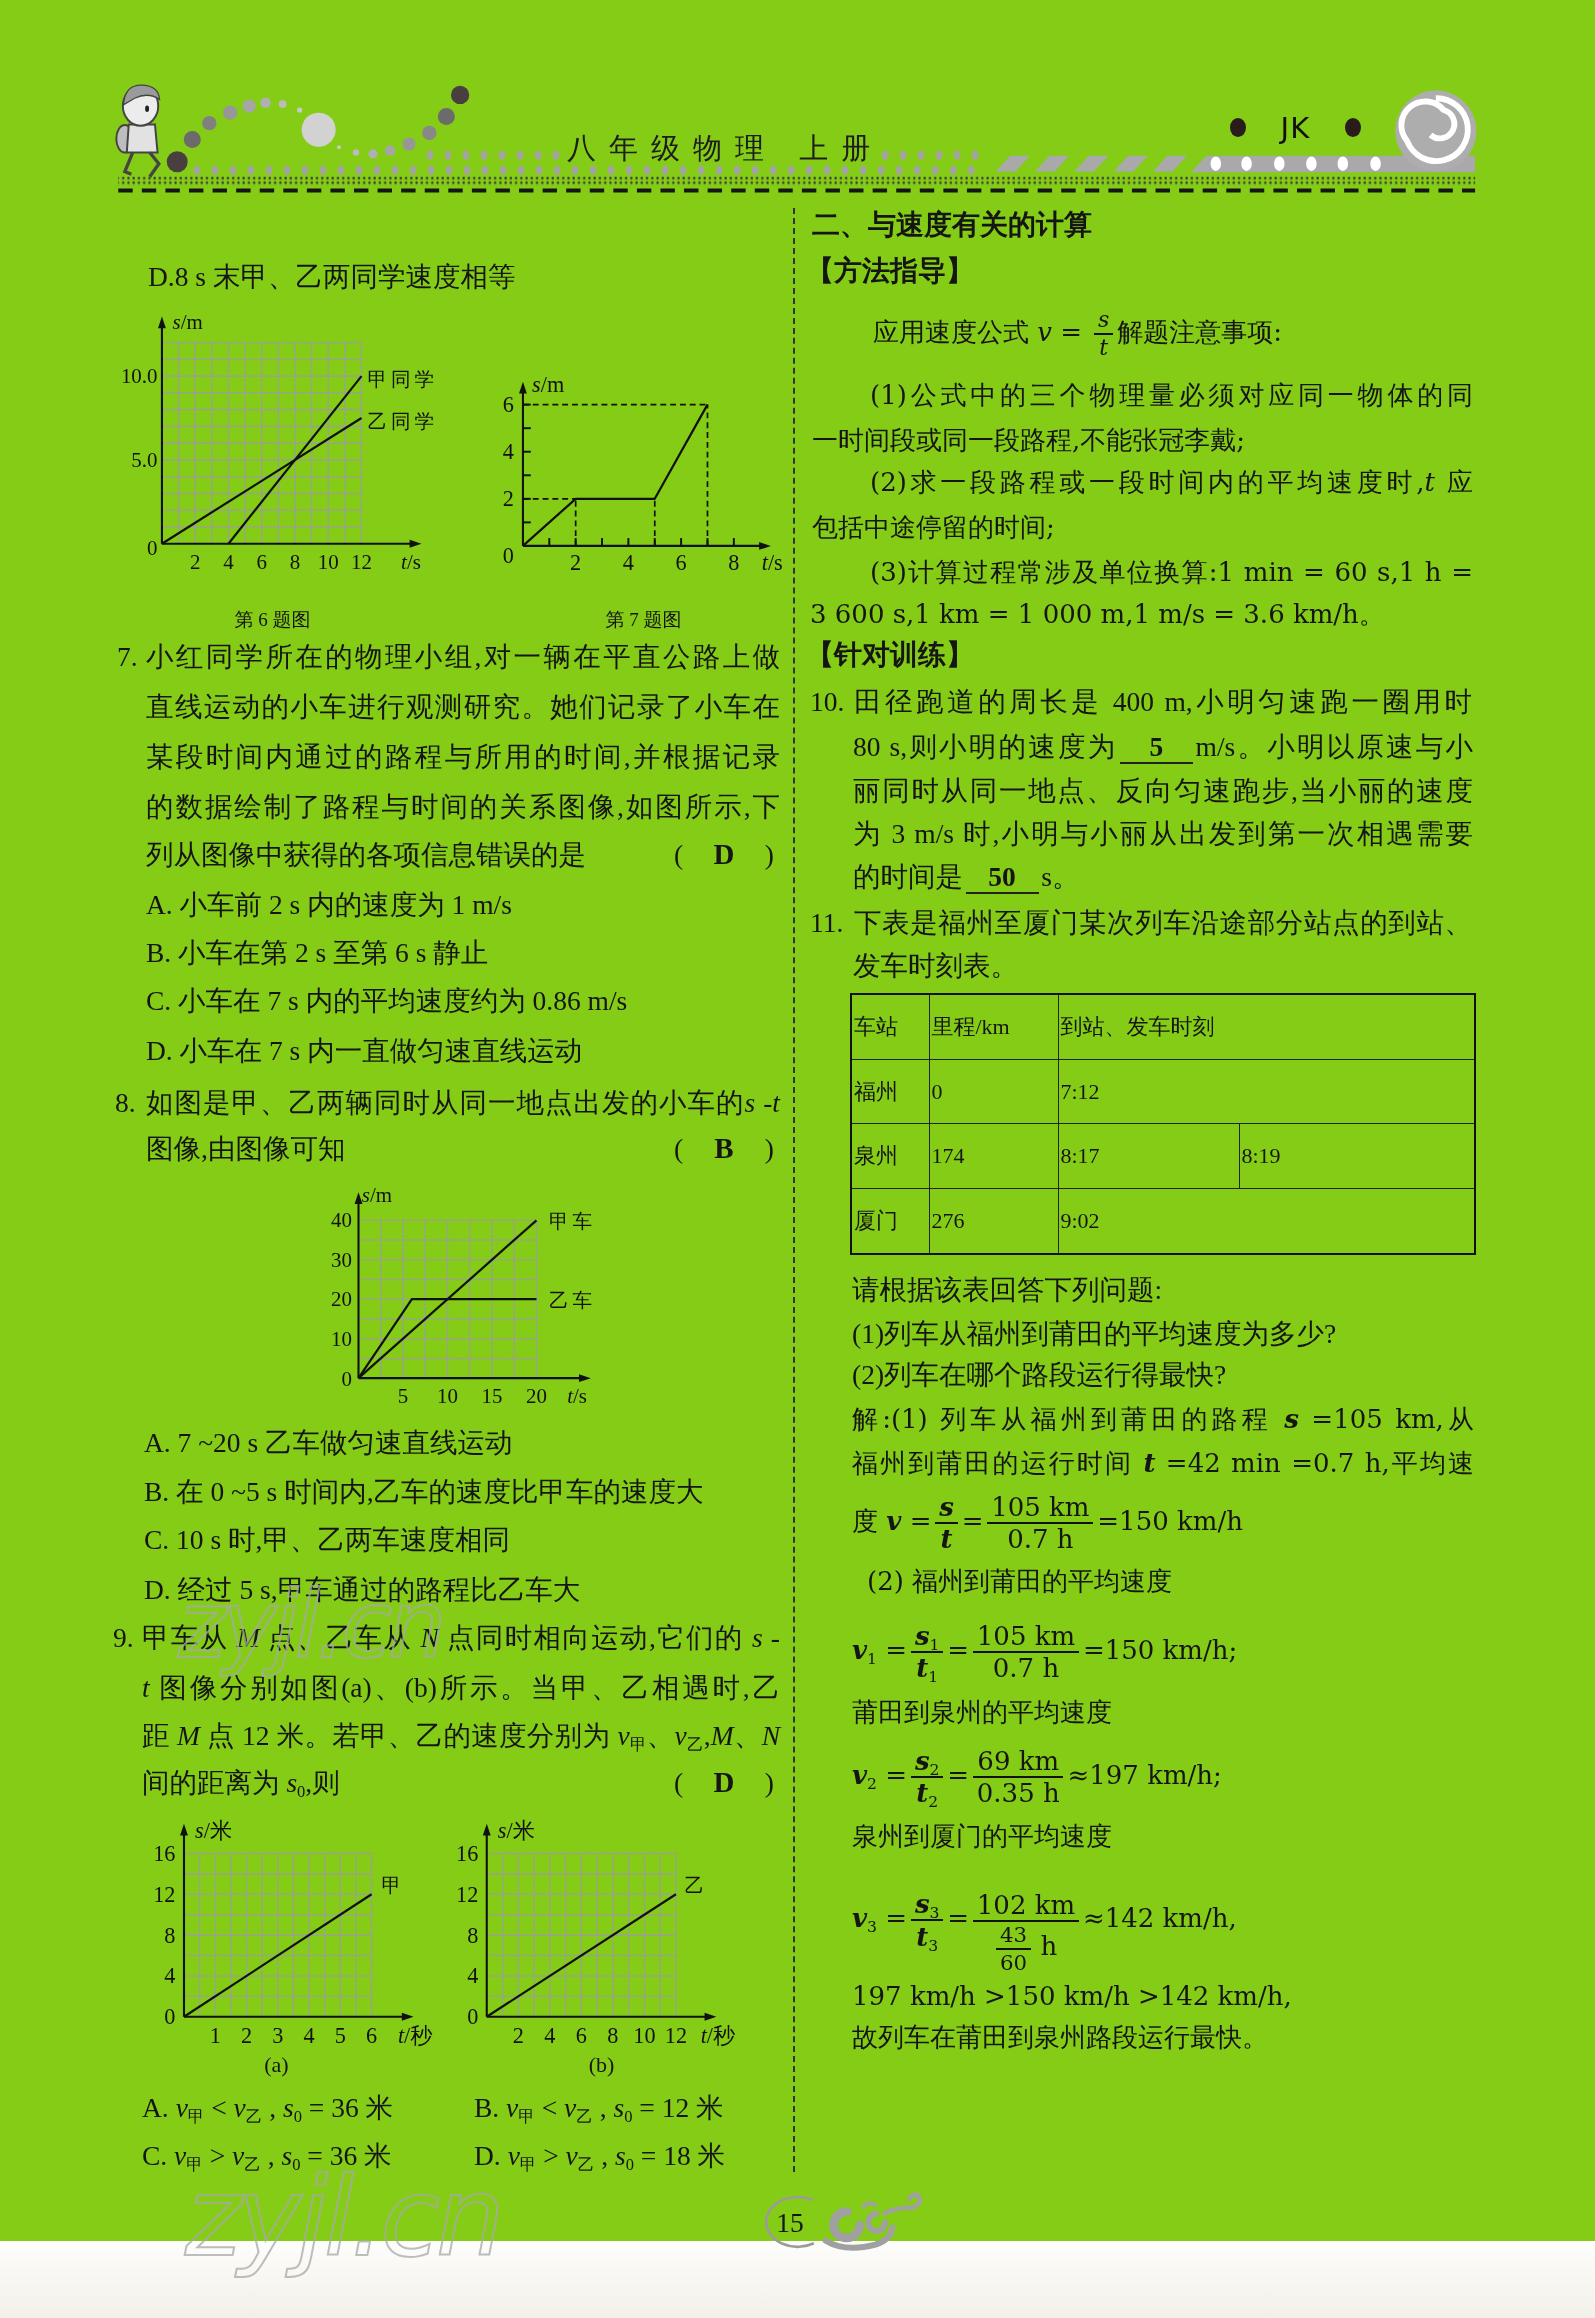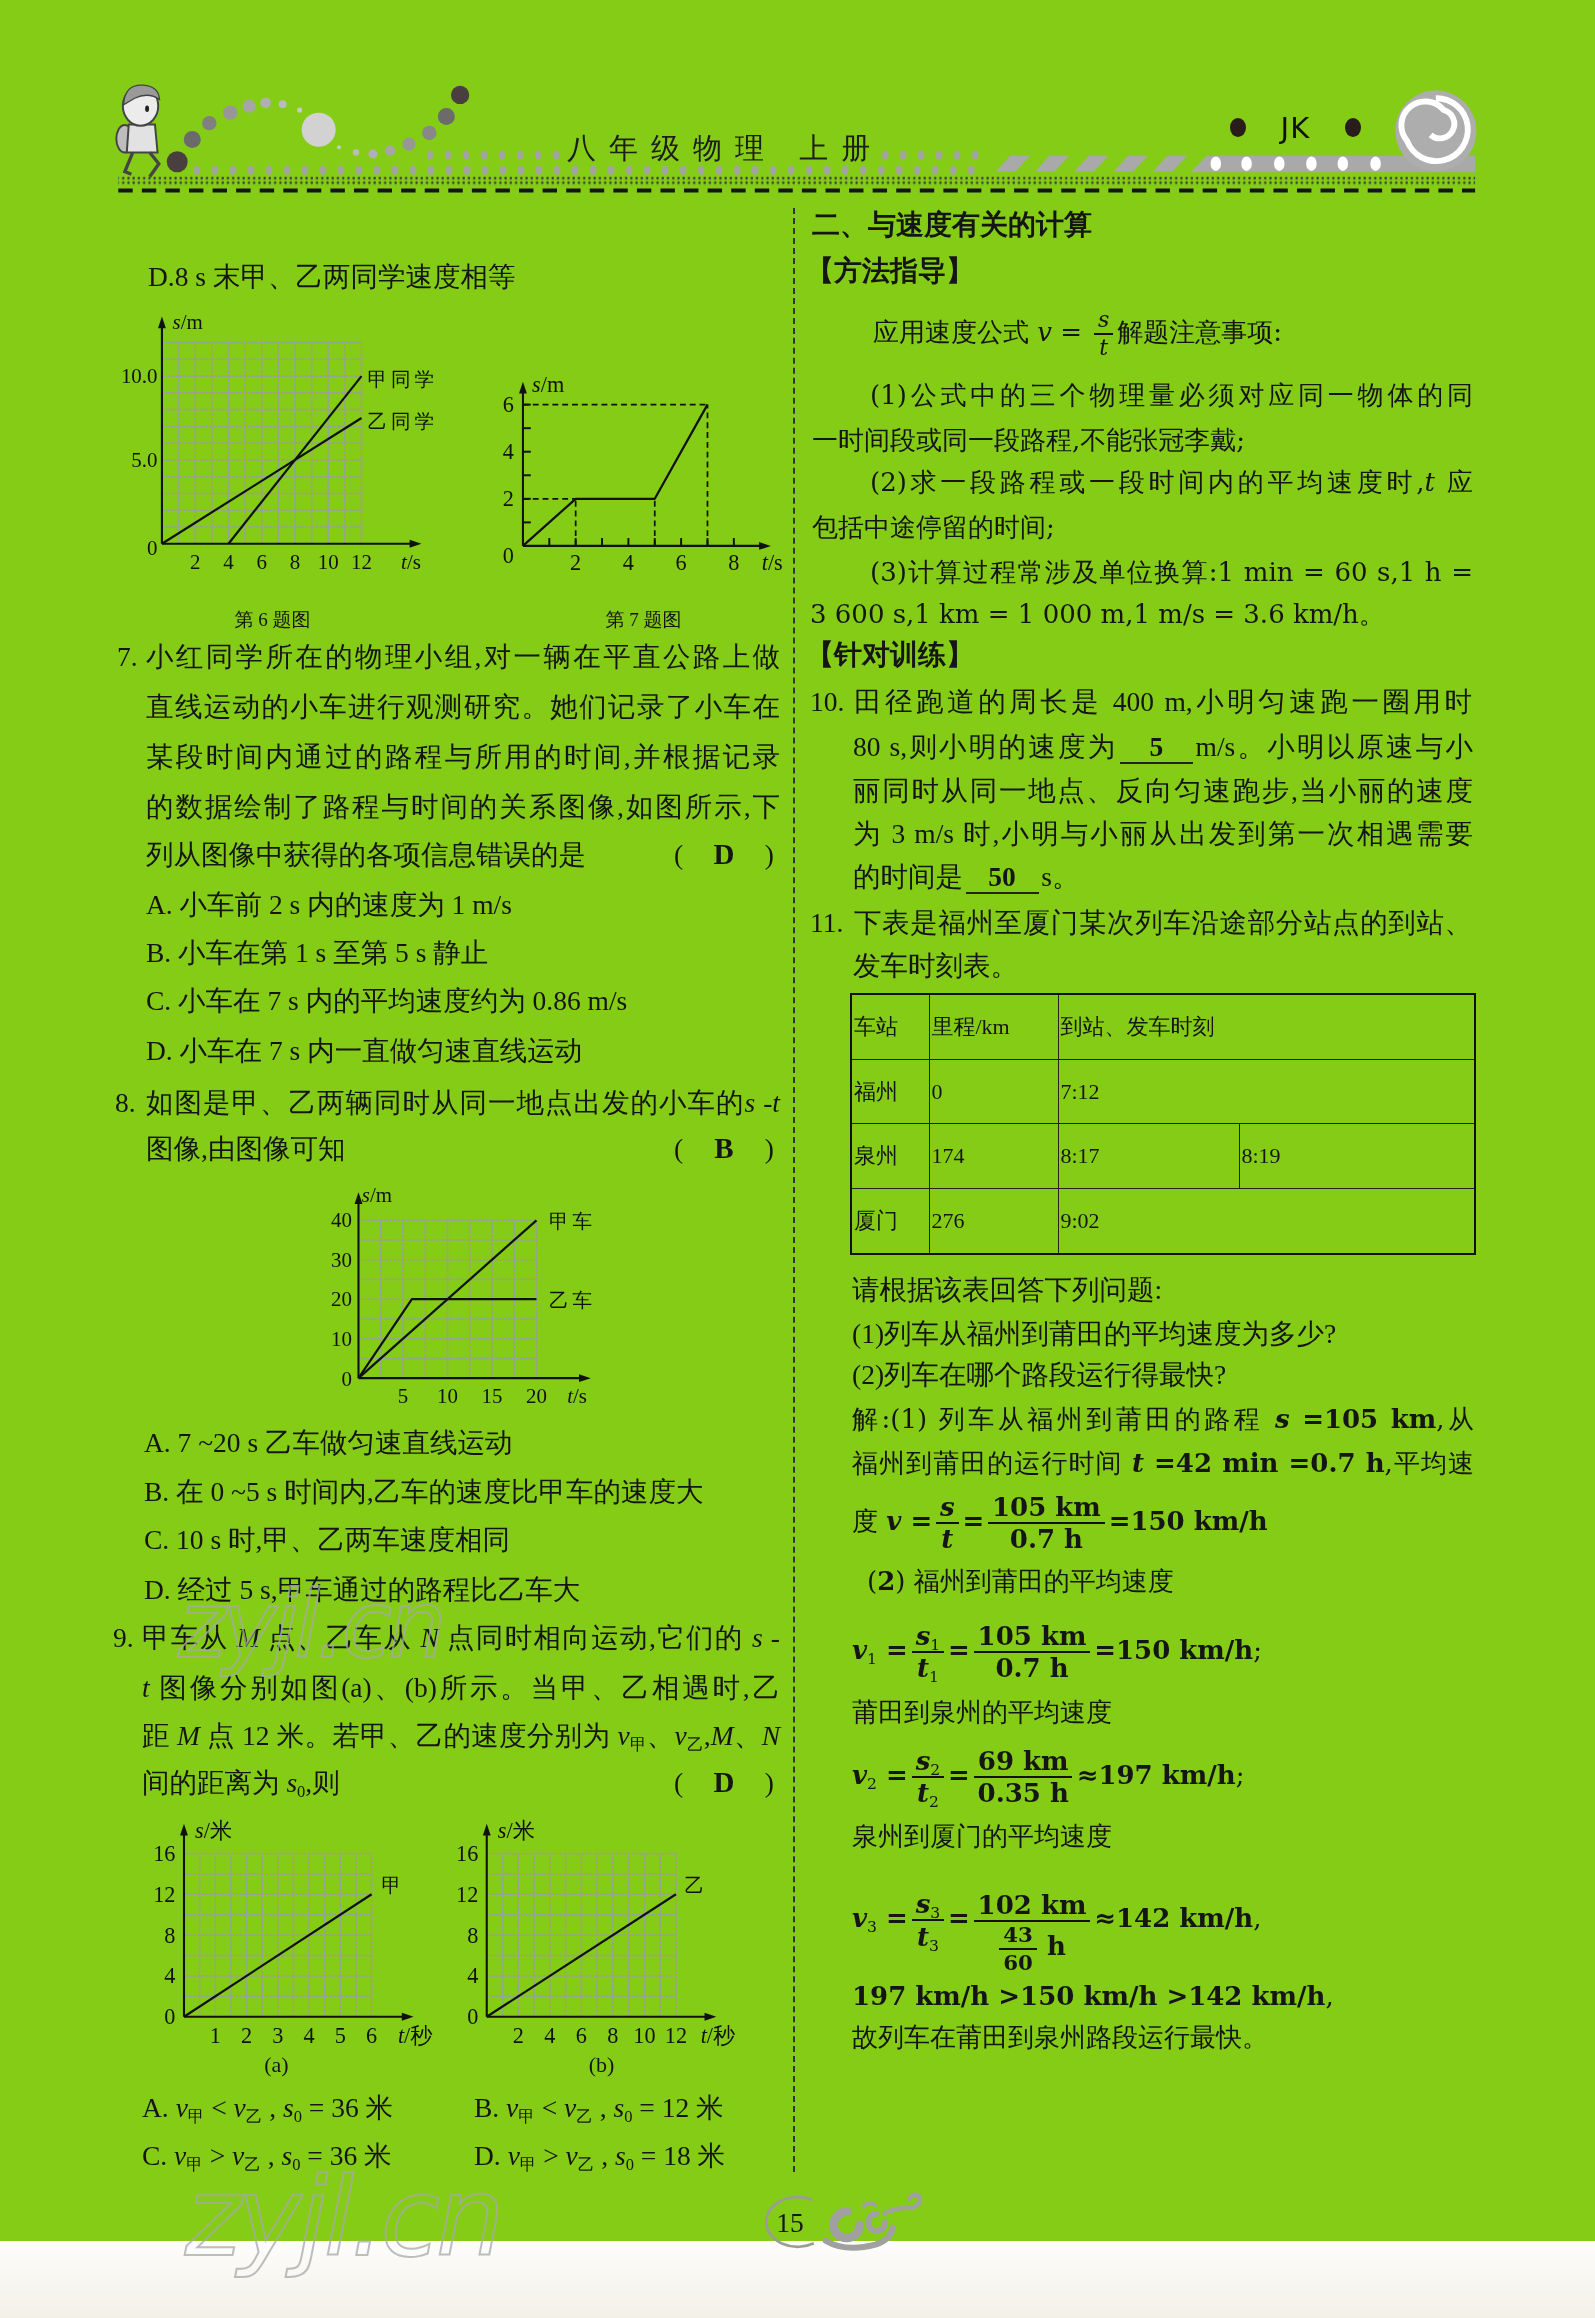--- a/index.html
+++ b/index.html
@@ -17,21 +17,21 @@
 .fig{position:absolute;overflow:visible;}
 .fig .grid{stroke:#9d9d9d;stroke-width:2.4;stroke-dasharray:5 1.5;}
 .fig .axis{stroke:#111;stroke-width:3.2;}
 .fig .arrow{fill:#111;}
 .fig .series{stroke:#111;stroke-width:3.4;fill:none;stroke-linejoin:round;}
 .fig .guide{stroke:#111;stroke-width:2.6;fill:none;stroke-dasharray:9 6;}
 .fig .mtick{stroke:#111;stroke-width:3;}
 .fig text{font-family:"Liberation Serif","DejaVu Serif",serif;fill:#111;dominant-baseline:central;}
 .fig .slabel{font-size:30px;letter-spacing:6px;}
 .mi{font-style:italic;}
-.mb{font-weight:bold;}
+.mb{font-weight:normal;}
 .mbi{font-weight:bold;font-style:italic;}
 sub{font-size:0.6em;vertical-align:-0.3em;line-height:0;}
 .blank{display:inline-block;min-width:73px;border-bottom:2px solid #222;text-align:center;text-align-last:center;font-weight:bold;line-height:31px;margin:0 2.6px;}
 .frac{display:inline-flex;flex-direction:column;align-items:center;vertical-align:middle;line-height:1.08;margin:0 3.9px;text-align:center;text-align-last:center;}
 .frac *{text-align-last:auto;}
 .frac>.num{border-bottom:2px solid #111;padding:0 3.9px 1.3px;}
 .frac>.den{padding:1.3px 3.9px 0;}
 .frac .frac{font-size:0.82em;margin:0 1.3px;}
 .frac.bal>.num{padding-top:23.6px;}
 .meth .frac{font-size:0.85em;}
@@ -220,21 +220,21 @@
   <div class="ln jf" style="left:146px;top:688px;width:634px">直线运动的小车进行观测研究。她们记录了小车在</div>
   <div class="ln jf" style="left:146px;top:738px;width:634px">某段时间内通过的路程与所用的时间,并根据记录</div>
   <div class="ln jf" style="left:146px;top:788px;width:634px">的数据绘制了路程与时间的关系图像,如图所示,下</div>
   <div class="ln" style="left:146px;top:836px">列从图像中获得的各项信息错误的是</div>
   <div class="ans" style="left:674px;top:836px;width:100px">
     <span>(</span>
     <b>D</b>
     <span>)</span>
   </div>
   <div class="ln" style="left:146px;top:886px">A. 小车前 2 s 内的速度为 1 m/s</div>
-  <div class="ln" style="left:146px;top:934px">B. 小车在第 1 s 至第 5 s 静止</div>
+  <div class="ln" style="left:146px;top:934px">B. 小车在第 2 s 至第 6 s 静止</div>
   <div class="ln" style="left:146px;top:982px">C. 小车在 7 s 内的平均速度约为 0.86 m/s</div>
   <div class="ln" style="left:146px;top:1032px">D. 小车在 7 s 内一直做匀速直线运动</div>
 
   <div class="qn" style="left:115px;top:1084px">8.</div>
   <div class="ln jf" style="left:146px;top:1084px;width:634px"><span>如图是甲、乙两辆同时从同一地点出发的小车的</span><span class="mi">s</span><span> -</span><span class="mi">t</span></div>
   <div class="ln" style="left:146px;top:1130px"><span>图像,由图像可知</span></div>
   <div class="ans" style="left:674px;top:1130px;width:100px">
     <span>(</span>
     <b>B</b>
     <span>)</span>

